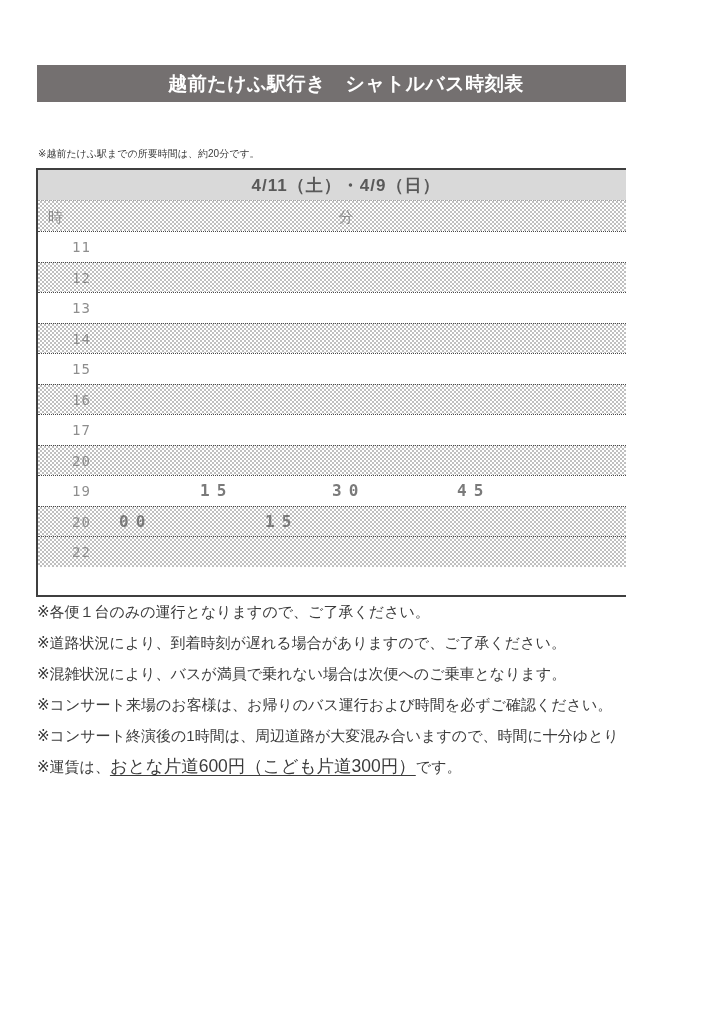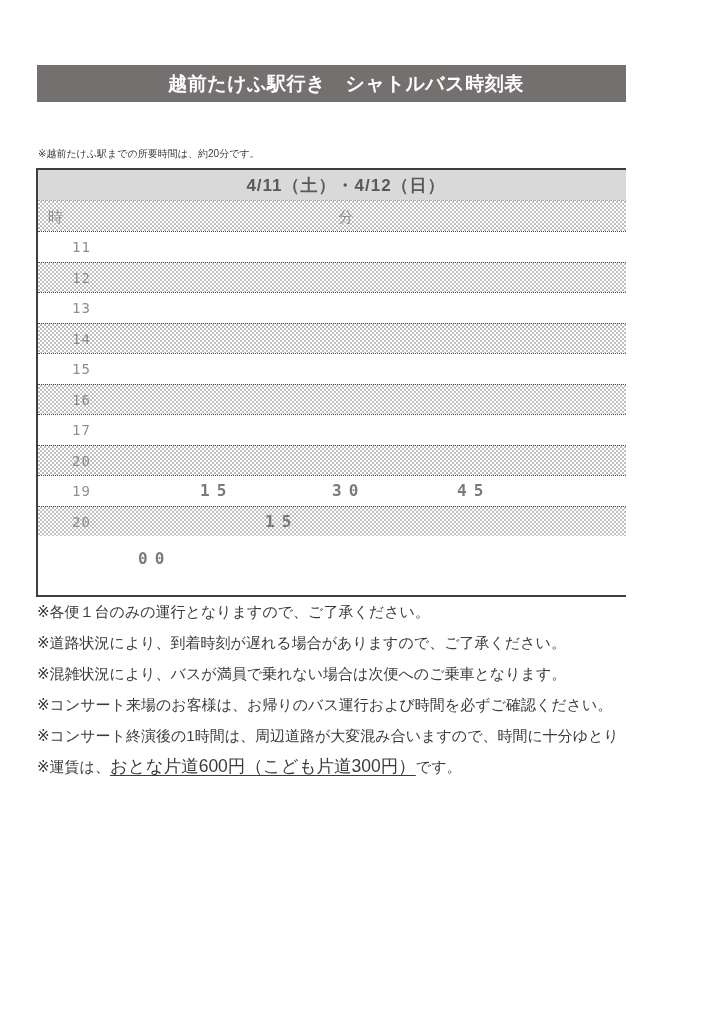--- a/index.html
+++ b/index.html
@@ -79,21 +79,21 @@
 <div class="page">
 
   <div class="title-bar">
     <span>越前たけふ駅行き　シャトルバス時刻表</span>
   </div>
 
   <div class="pre-note">※越前たけふ駅までの所要時間は、約20分です。</div>
 
   <div class="timetable">
     <div class="date-row">
-      <span>4/11（土）・4/12（日）</span>
+      <span>4/11（土）・4/9（日）</span>
     </div>
     <div class="cols-row hatch">
       <span class="hour-label">時</span>
       <span class="min-label">分</span>
     </div>
     <div id="rows">
         <div class="trow">
           <span class="hour">11</span>
         </div>
         <div class="trow hatch">
@@ -118,22 +118,25 @@
           <span class="hour">20</span>
         </div>
         <div class="trow">
           <span class="hour">19</span>
           <span class="minute" style="left: 162px;">15</span>
           <span class="minute" style="left: 294px;">30</span>
           <span class="minute" style="left: 419px;">45</span>
         </div>
         <div class="trow hatch">
           <span class="hour">20</span>
-          <span class="minute" style="left: 100px; margin-top: 37px;">00</span>
+          <span class="minute" style="left: 81px;">00</span>
           <span class="minute" style="left: 227px;">15</span>
+        </div>
+        <div class="trow hatch">
+          <span class="hour">22</span>
         </div>
       </div>
   </div>
 
   <div class="notes" id="notes">
       <div class="note-line">※各便１台のみの運行となりますので、ご了承ください。</div>
       <div class="note-line">※道路状況により、到着時刻が遅れる場合がありますので、ご了承ください。</div>
       <div class="note-line">※混雑状況により、バスが満員で乗れない場合は次便へのご乗車となります。</div>
       <div class="note-line">※コンサート来場のお客様は、お帰りのバス運行および時間を必ずご確認ください。</div>
       <div class="note-line">※コンサート終演後の1時間は、周辺道路が大変混み合いますので、時間に十分ゆとり</div>

